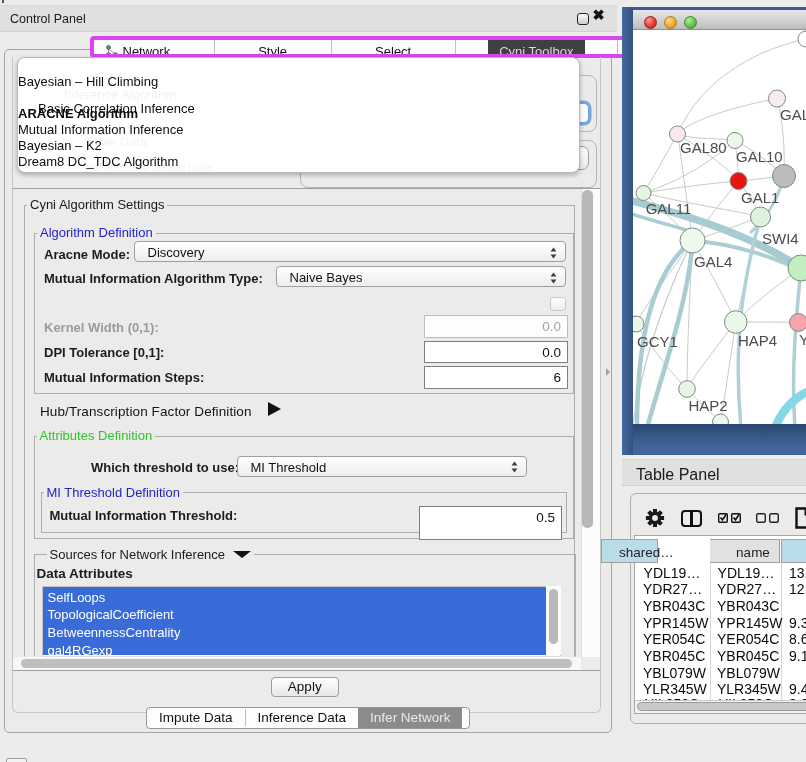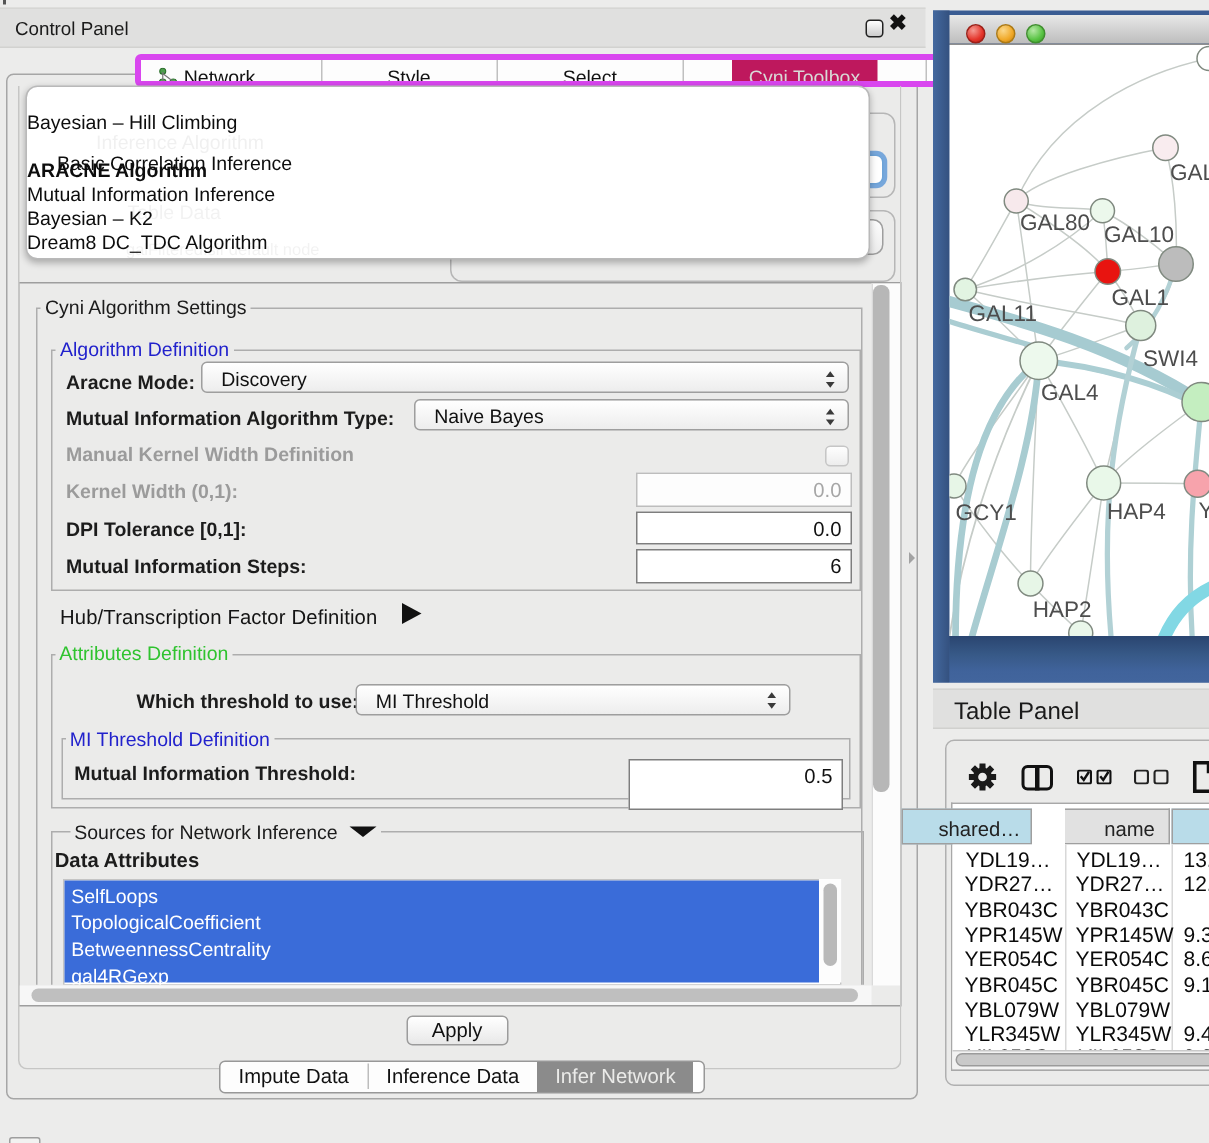--- a/index.html
+++ b/index.html
@@ -8,21 +8,21 @@
 
 #cp-title{left:0;top:5px;width:617px;height:27px;background:#e0e0df;border-top:1px solid #d6d6d4;border-bottom:1px solid #d2d2d0;box-sizing:border-box;}
 #cp-title .t{position:absolute;left:10px;top:6px;font-size:12.5px;color:#1a1a1a;}
 #flt{left:577px;top:13px;width:10px;height:10px;border:1.5px solid #222;border-radius:3px;background:linear-gradient(#fff,#ccc);}
 #clsx{left:592.5px;top:7px;font-size:14.5px;font-weight:bold;color:#111;}
 #cp-body{left:4px;top:49px;width:608px;height:684px;background:#ebebea;border:1px solid #a6a6a6;border-radius:5px;box-sizing:border-box;}
 
 #tabs{left:90px;top:36px;height:22px;background:#fdfdfd;border:4px solid #d946ef;border-radius:4px;display:flex;align-items:flex-start;font-size:13px;color:#111;box-sizing:border-box;overflow:hidden;gap:32px;}
 #tabs .tab{padding:0 11.5px;height:22px;display:flex;align-items:center;white-space:nowrap;}
 #tabs .sep{width:1px;height:18px;background:#c0c0c0;}
-#tabs .sel{background:#be185d;color:#d9d9d7;}
+#tabs .sel{background:#404040;color:#d9d9d7;}
 
 #settings{left:0;top:0;width:806px;height:762px;clip-path:inset(189px 225.5px 105.5px 13px);}
 .gbox{position:absolute;border:1px solid #adadad;box-sizing:border-box;}
 .gtitle{position:absolute;background:#ebebea;padding:0 3px;font-size:13px;white-space:nowrap;}
 .lbl{position:absolute;font-size:13px;font-weight:bold;color:#1c1c1c;white-space:nowrap;}
 .lbl.dis{color:#9b9b9b;}
 .combo{position:absolute;border:1px solid #9e9e9e;border-radius:4px;background:linear-gradient(#ffffff,#ededed);box-sizing:border-box;font-size:13px;color:#111;}
 .combo .cv{position:absolute;left:13px;top:3px;}
 .combo svg{position:absolute;right:8px;top:4.5px;}
 .tfield{position:absolute;background:#fff;border:1px solid #7e7e7e;box-sizing:border-box;font-size:13.5px;color:#111;text-align:right;padding-right:6px;padding-top:3px;}
@@ -87,21 +87,20 @@
 
     <div class="lbl" style="left:44px;top:271px;">Mutual Information Algorithm Type:</div>
     <div class="combo" style="left:275.5px;top:266px;width:290px;height:20.5px;">
         <span class="cv">Naive Bayes</span>
         <svg width="7" height="12" viewBox="0 0 7 12">
           <path d="M3.5 0.5 L6.4 4.4 L0.6 4.4 Z" fill="#3a3a3a"></path>
           <path d="M3.5 11.5 L6.4 7.6 L0.6 7.6 Z" fill="#3a3a3a"></path>
         </svg>
       </div>
 
-    <div class="lbl dis" style="left:44px;top:295px;">Manual Kernel Width Definition</div>
     <div class="abs" style="left:550px;top:297px;width:13.5px;height:12px;border:1px solid #c6c6c6;border-radius:3.5px;background:linear-gradient(#fefefe,#ededed);"></div>
 
     <div class="lbl dis" style="left:44px;top:320px;">Kernel Width (0,1):</div>
     <div class="tfield dis" style="left:424px;top:315px;width:144px;height:23px;">0.0</div>
 
     <div class="lbl" style="left:44px;top:345px;">DPI Tolerance [0,1]:</div>
     <div class="tfield" style="left:424px;top:341px;width:144px;height:22px;">0.0</div>
 
     <div class="lbl" style="left:44px;top:370px;">Mutual Information Steps:</div>
     <div class="tfield" style="left:424px;top:366px;width:144px;height:22.5px;">6</div>
@@ -295,21 +294,21 @@
         <rect x="13.7" y="0.7" width="8.6" height="8.6" rx="1.5"></rect>
       </g>
     </svg>
   <svg class="abs" style="left:795px;top:507px;" width="18" height="22" viewBox="0 0 18 22">
       <path d="M1.5 1.5 H11 L16.5 7 V20.5 H1.5 Z" fill="none" stroke="#111" stroke-width="2.4"></path>
       <path d="M10.5 1.5 V7.5 H16.5" fill="none" stroke="#111" stroke-width="2"></path>
     </svg>
 
   <div class="abs" style="left:633.5px;top:535px;width:175px;height:179px;border:1px solid #a8a8a8;border-right:none;box-sizing:border-box;background:#fff;"></div>
 
-  <div class="hcell" style="left:601px;width:87px;background:#b9dce9;">shared…</div>
+  <div class="hcell" style="left:601px;width:57px;background:#b9dce9;">shared…</div>
   <div class="hcell" style="left:710px;width:70px;background:#e1e1e1;border-left:none;">name</div>
   <div class="hcell" style="left:781px;width:60px;background:#b9dce9;">AS</div>
   <div class="abs" style="left:634.5px;top:563px;width:220px;height:149px;background:#fff;"></div>
   <div class="abs" style="left:709.5px;top:563px;width:1px;height:149px;background:#d8d8d8;"></div>
   <div class="abs" style="left:780.5px;top:563px;width:1px;height:149px;background:#d8d8d8;"></div>
 
   <div class="trow" style="left:643px;top:564.5px;line-height:16.7px;text-align:center;width:58px;">YDL19…<br>YDR27…<br>YBR043C<br>YPR145W<br>YER054C<br>YBR045C<br>YBL079W<br>YLR345W</div>
   <div class="trow" style="left:717px;top:564.5px;line-height:16.7px;text-align:center;width:58px;">YDL19…<br>YDR27…<br>YBR043C<br>YPR145W<br>YER054C<br>YBR045C<br>YBL079W<br>YLR345W</div>
   <div class="trow" style="left:789px;top:564.5px;line-height:16.7px;">13.…<br>12.…<br><br>9.3…<br>8.6…<br>9.1…<br><br>9.4…</div>
 

